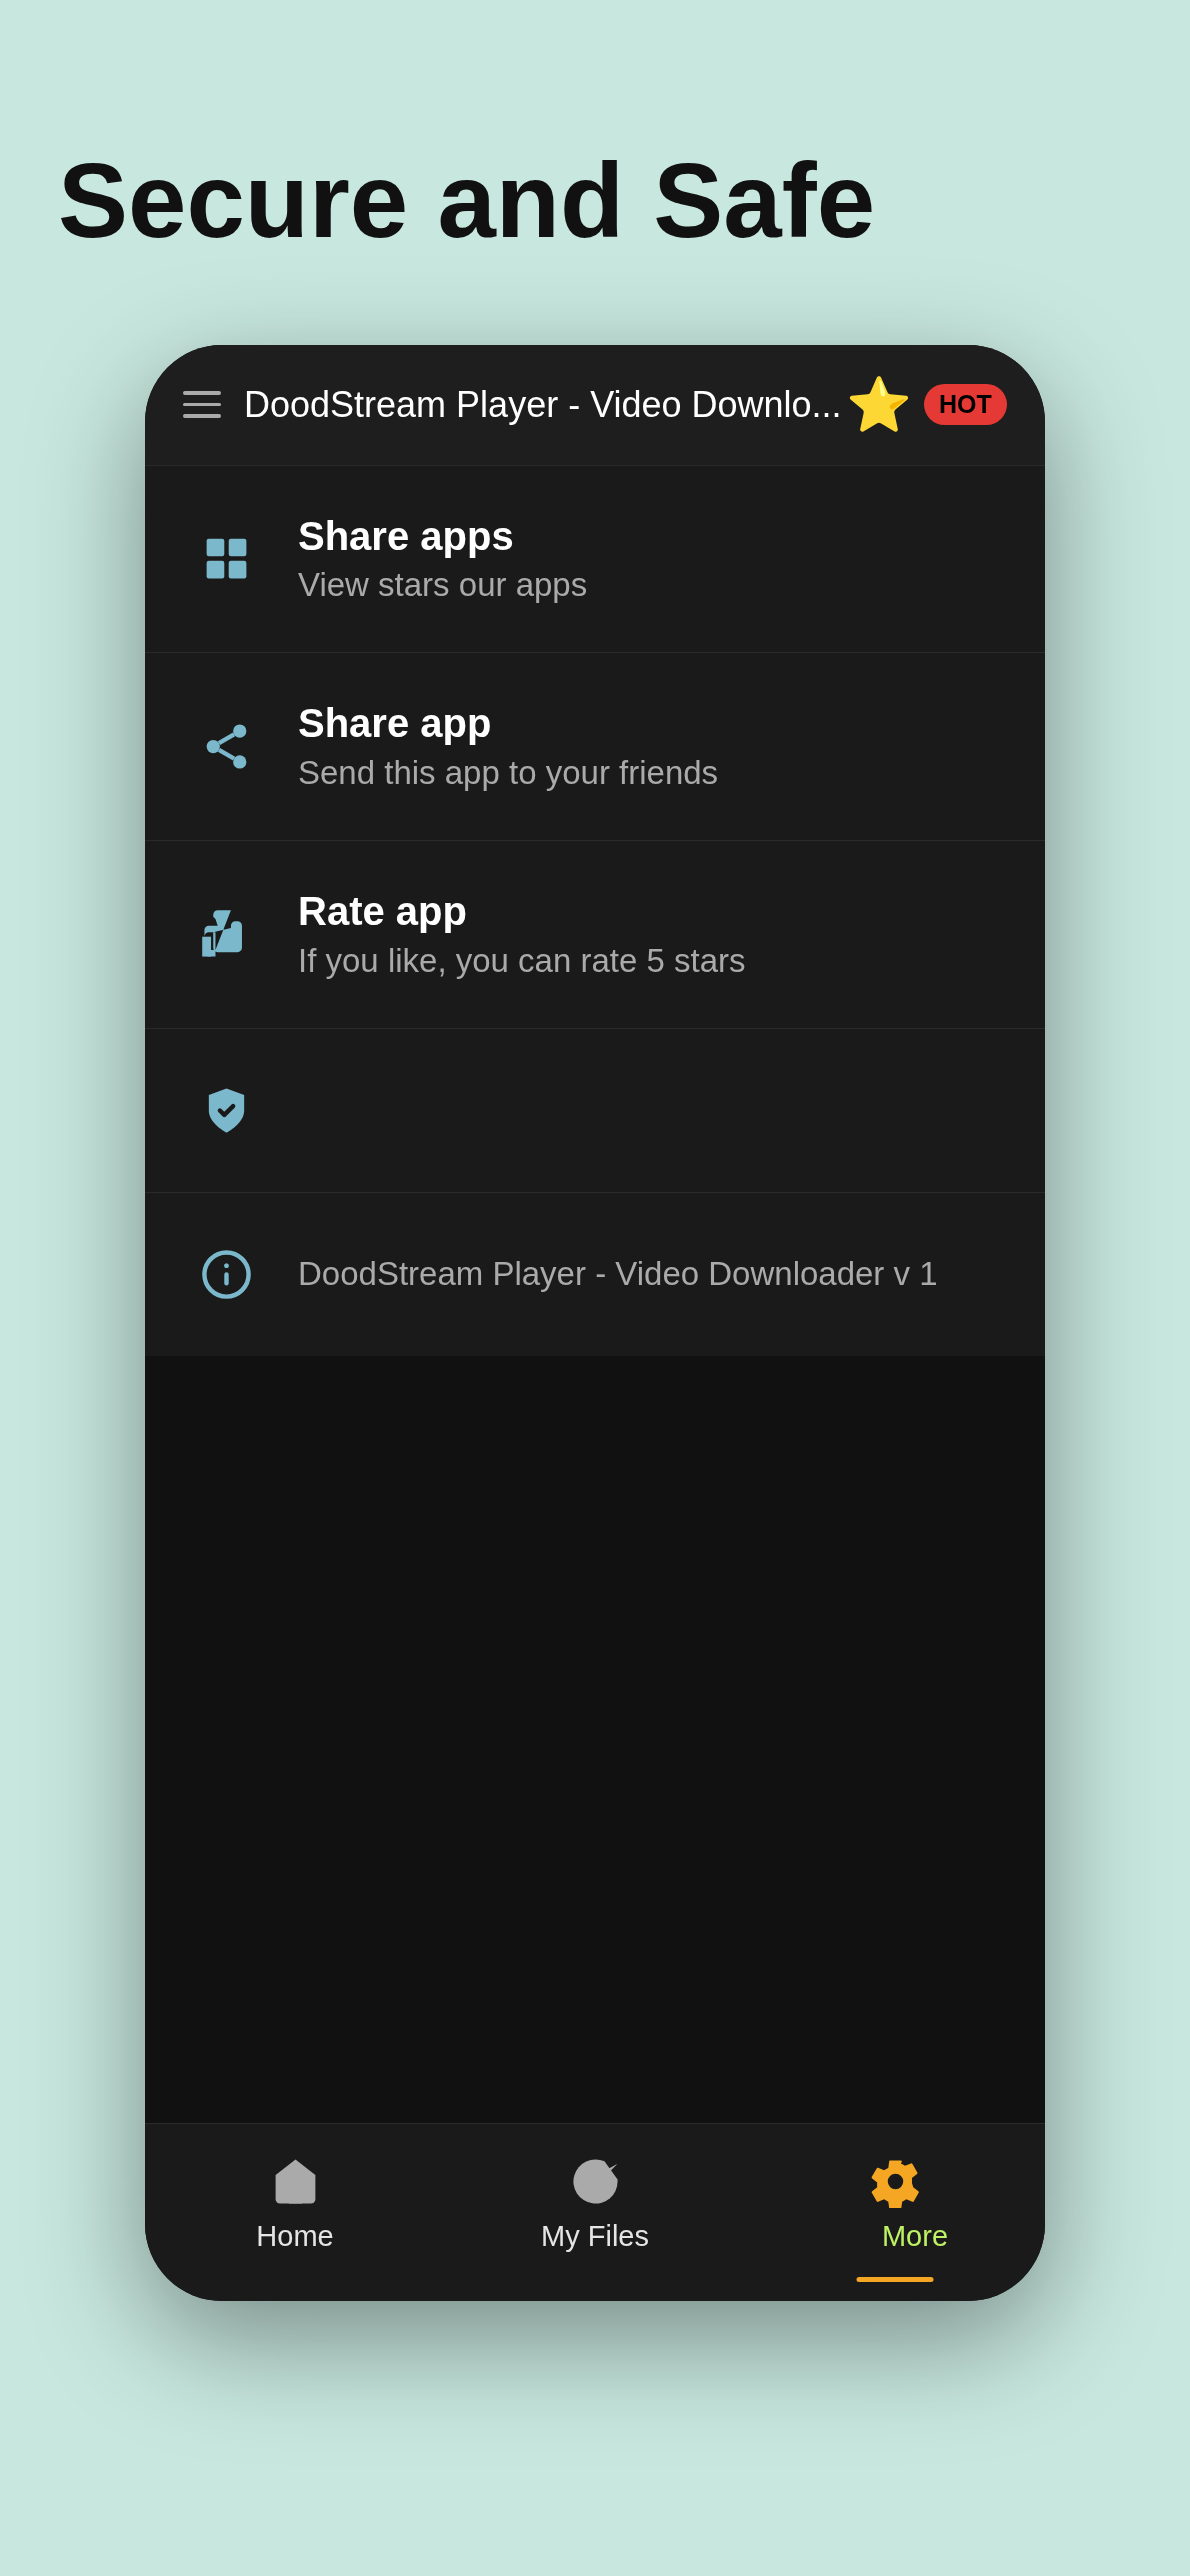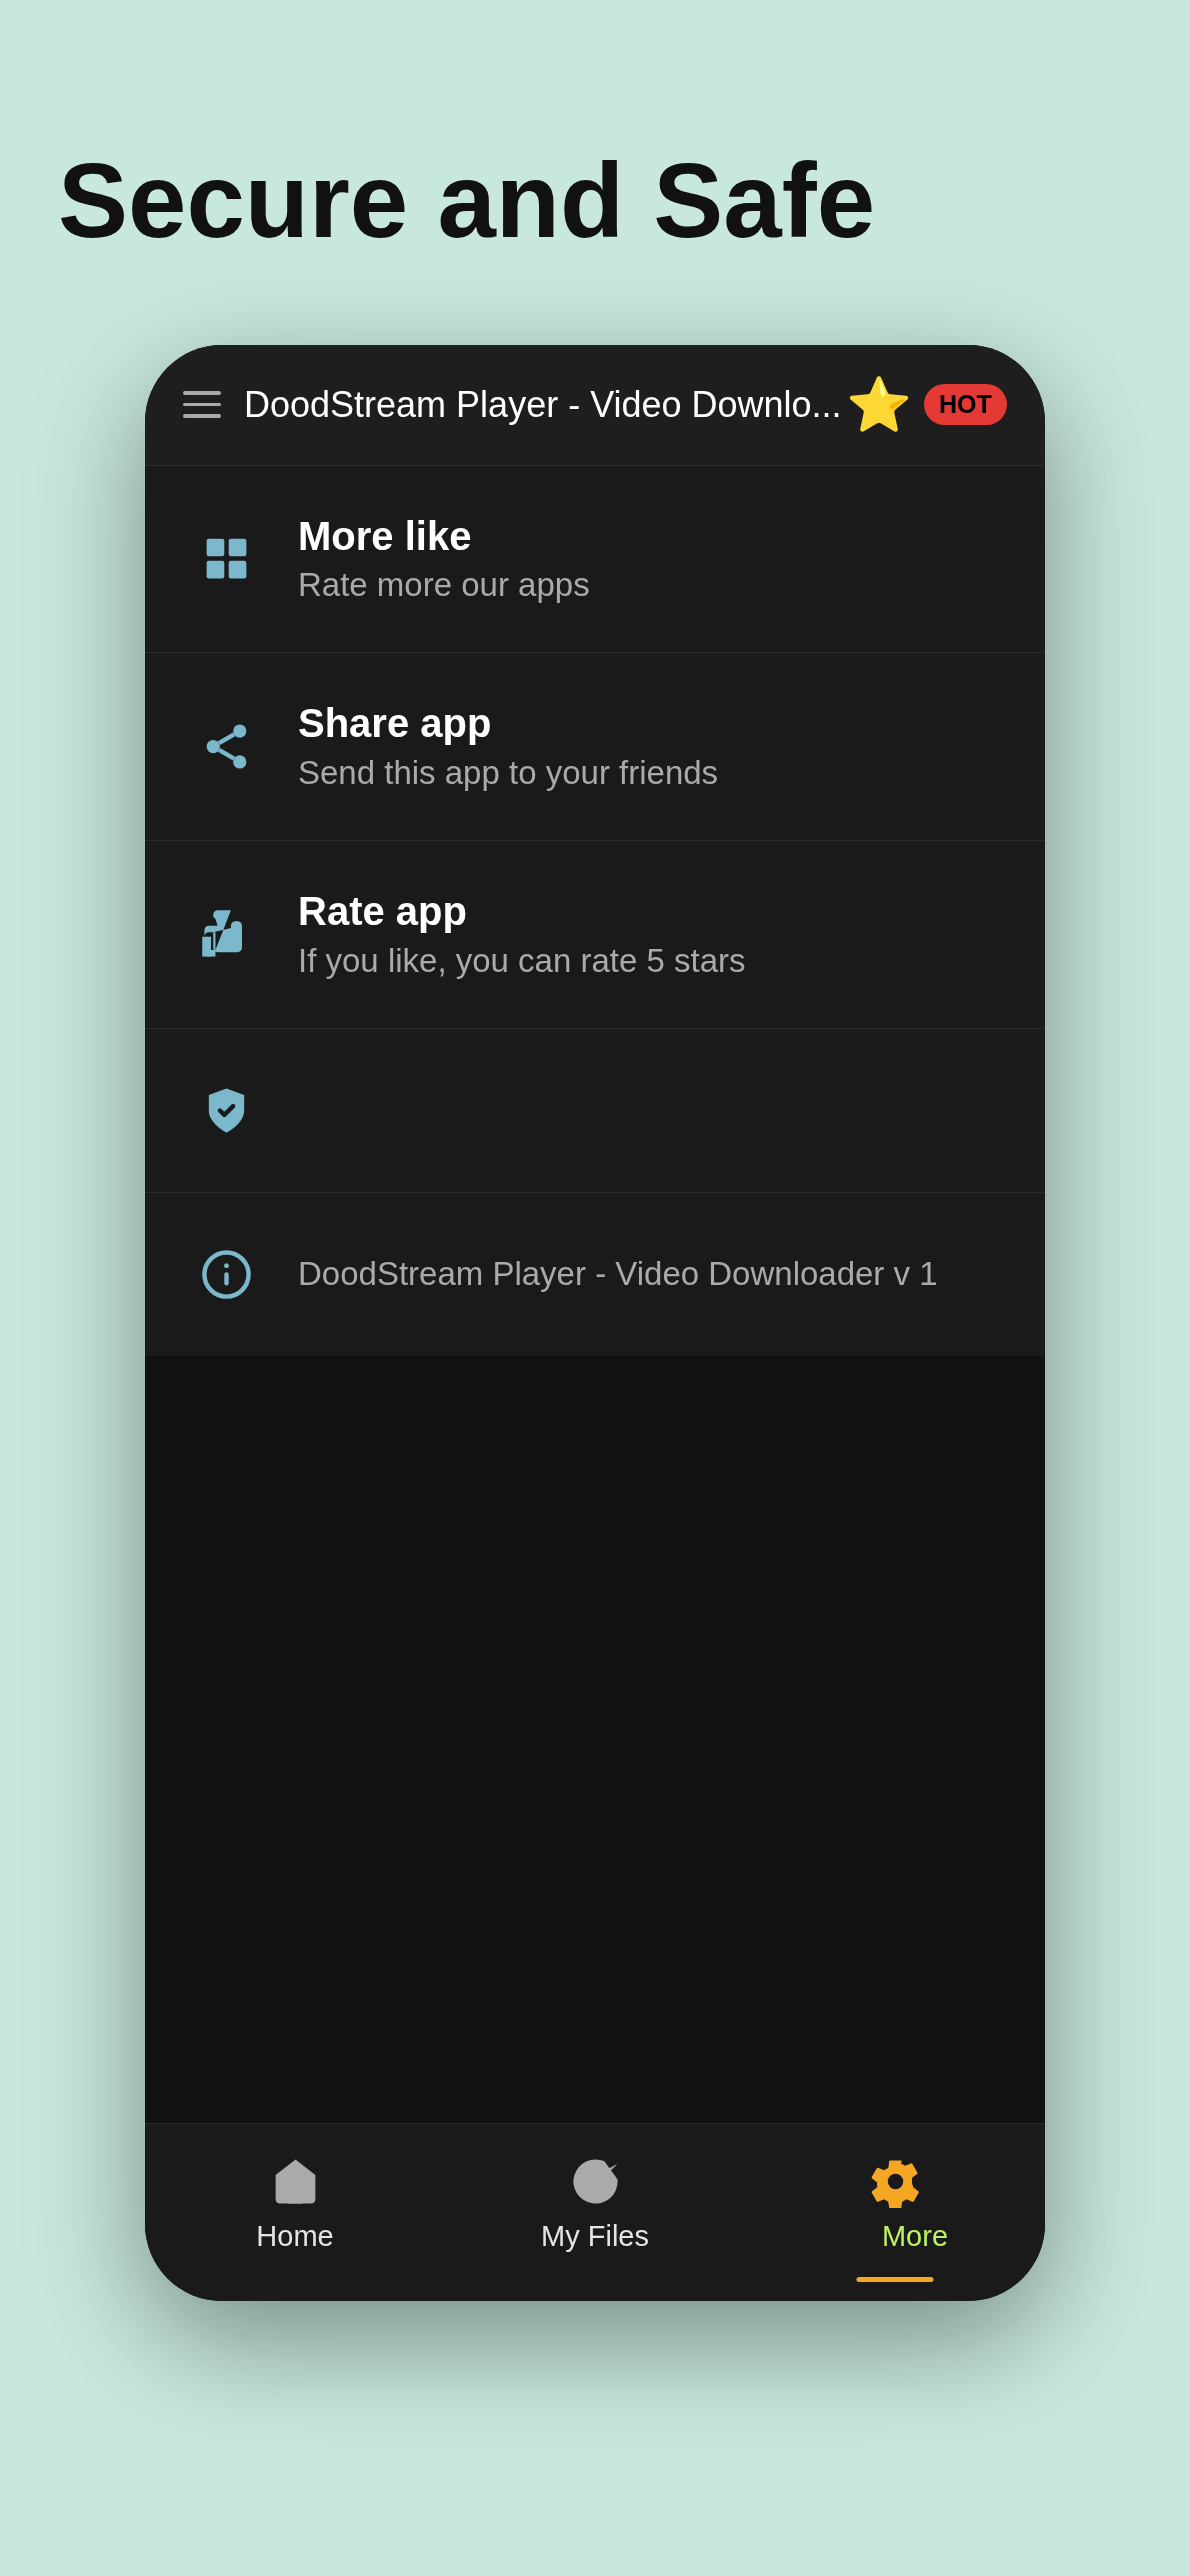--- a/index.html
+++ b/index.html
@@ -242,22 +242,22 @@
       <div class="menu-item">
         <div class="menu-icon-wrap">
           <svg viewBox="0 0 24 24" xmlns="http://www.w3.org/2000/svg">
             <rect x="3" y="3" width="8" height="8" rx="1"></rect>
             <rect x="13" y="3" width="8" height="8" rx="1"></rect>
             <rect x="3" y="13" width="8" height="8" rx="1"></rect>
             <rect x="13" y="13" width="8" height="8" rx="1"></rect>
           </svg>
         </div>
         <div class="menu-text">
-          <span class="menu-label">More like</span>
-          <span class="menu-sublabel">Rate more our apps</span>
+          <span class="menu-label">Share apps</span>
+          <span class="menu-sublabel">View stars our apps</span>
         </div>
       </div>
 
       <div class="menu-item">
         <div class="menu-icon-wrap">
           <svg viewBox="0 0 24 24" xmlns="http://www.w3.org/2000/svg">
             <circle cx="18" cy="5" r="3"></circle>
             <circle cx="6" cy="12" r="3"></circle>
             <circle cx="18" cy="19" r="3"></circle>
             <line x1="8.59" y1="13.51" x2="15.42" y2="17.49" stroke="#7bb8cc" stroke-width="2" fill="none"></line>

